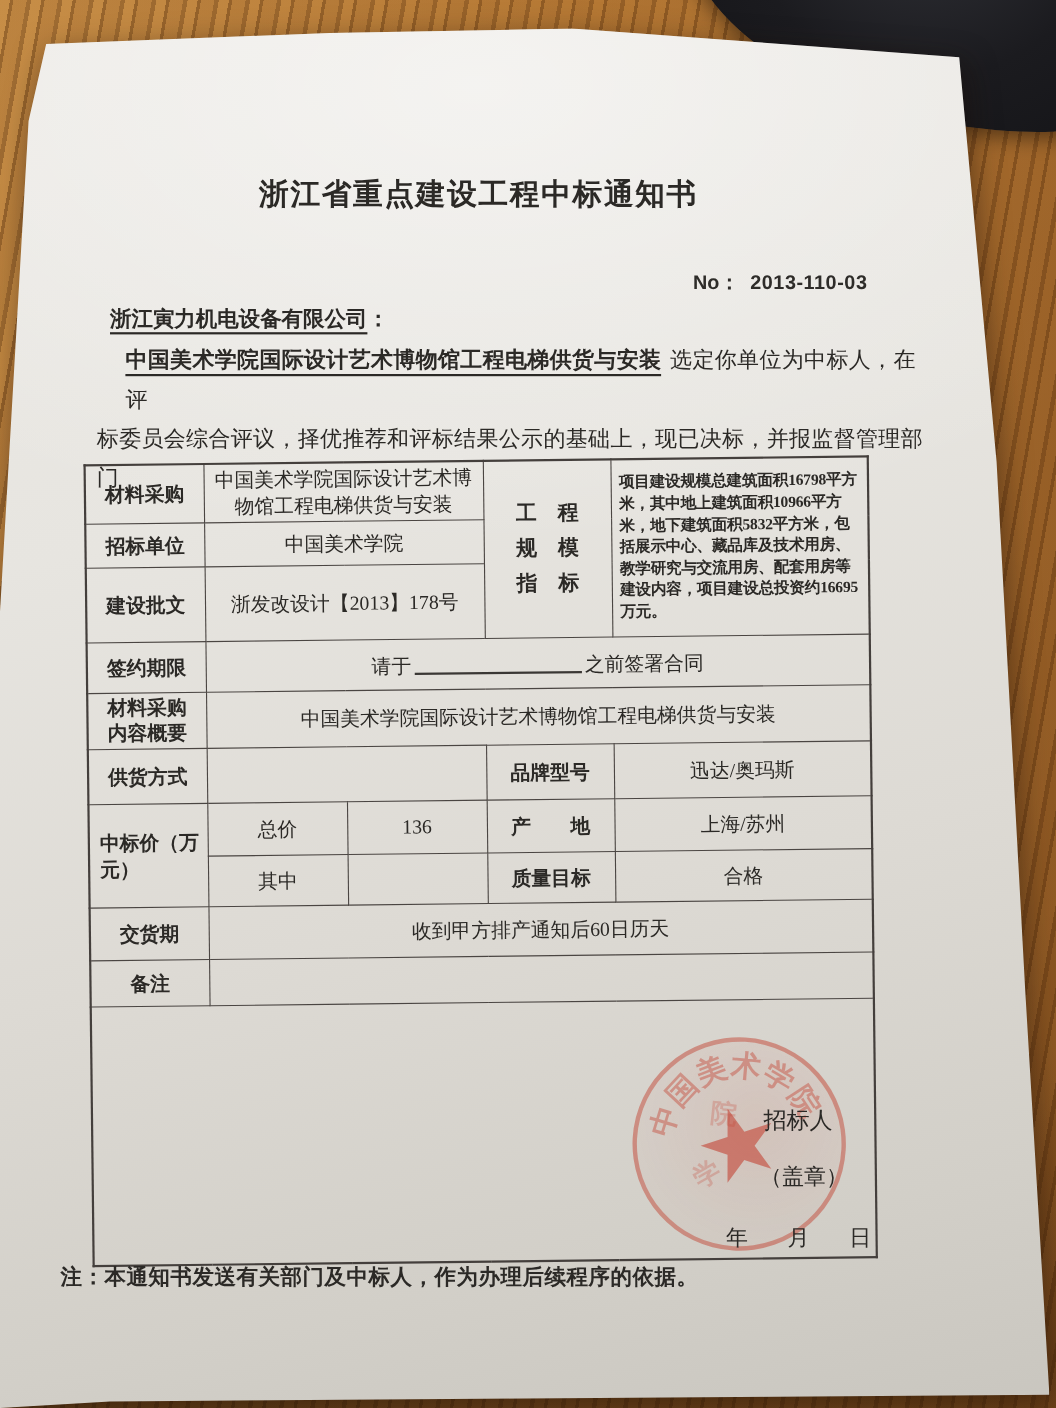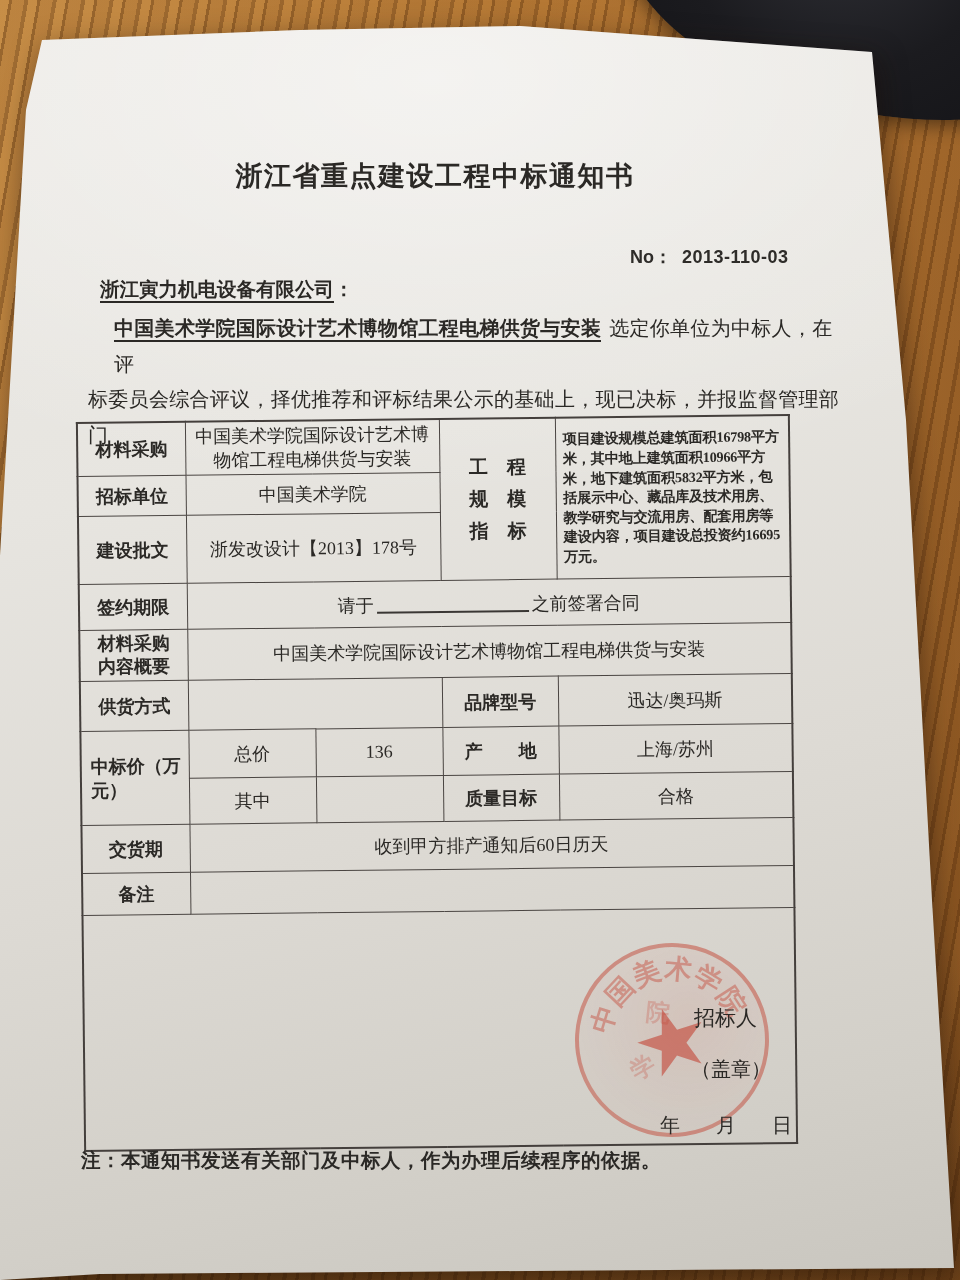--- a/index.html
+++ b/index.html
@@ -92,21 +92,21 @@
   .seal-arc span:nth-of-type(5){transform:translate(-50%,-50%) rotate(39deg) translateY(-71px);}
   .seal-arc span:nth-of-type(6){transform:translate(-50%,-50%) rotate(65deg) translateY(-71px);}
   .seal-faint span{
     position:absolute;font-size:24px;font-weight:bold;color:rgba(195,64,48,0.25);
   }
   .seal-faint span:nth-of-type(1){left:26%;top:54%;transform:rotate(-22deg);}
   .seal-faint span:nth-of-type(2){left:38%;top:26%;transform:rotate(14deg);}
   .bidder{left:694px;top:1004px;font-size:21px;}
   .seal-label{left:691px;top:1056px;font-size:20px;}
   .ymd{left:660px;top:1112px;width:132px;display:flex;justify-content:space-between;font-size:20px;}
-  .note{left:55px;top:1147px;font-size:19.5px;font-weight:bold;letter-spacing:0.5px;margin-left:26px;}
+  .note{left:55px;top:1147px;font-size:19.5px;font-weight:bold;letter-spacing:0.5px;}
 </style>
 </head>
 <body>
 
 <div class="dark-object"></div>
 
 <div class="paper-wrap">
 <div class="paper">
 
   <div class="abs title">浙江省重点建设工程中标通知书</div>

